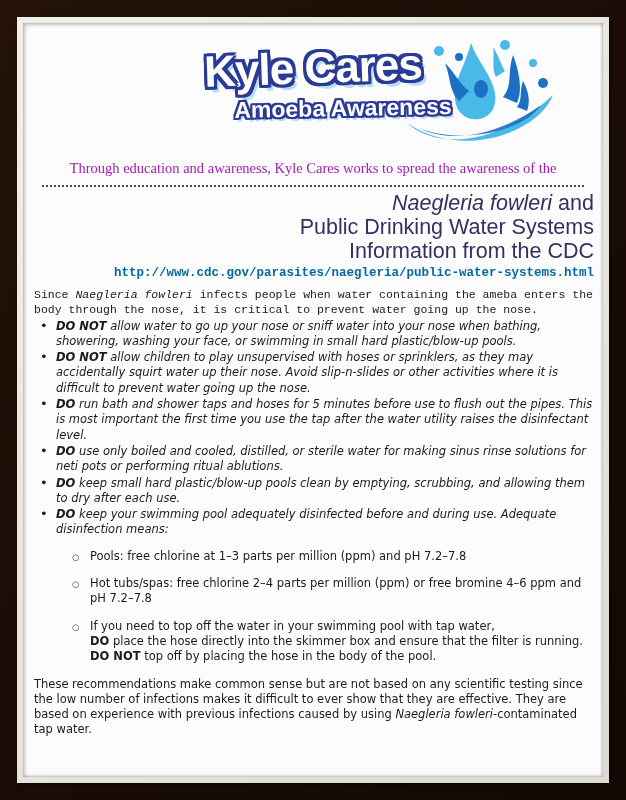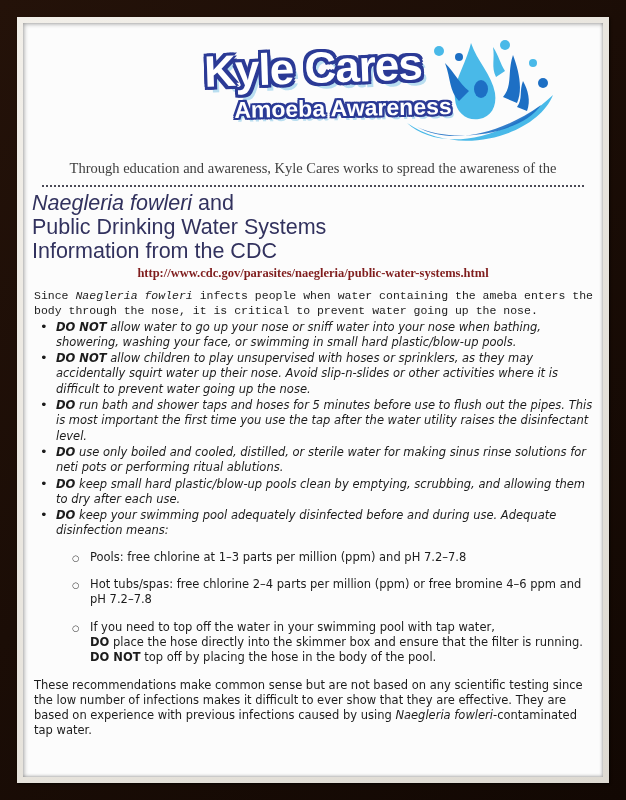--- a/index.html
+++ b/index.html
@@ -49,39 +49,39 @@
     transform:rotate(-1deg);
     text-shadow:
       -2px -2px 0 #2b3a96, 2px -2px 0 #2b3a96, -2px 2px 0 #2b3a96, 2px 2px 0 #2b3a96,
       -2px 0 0 #2b3a96, 2px 0 0 #2b3a96, 0 -2px 0 #2b3a96, 0 2px 0 #2b3a96,
       3px 4px 0 #b9def0;
   }
 
   
   .intro {
     font-family:"Liberation Serif","DejaVu Serif",serif;
-    color:#404040; font-size:14.5px; line-height:17px;
+    color:#a21caf; font-size:14.5px; line-height:17px;
     text-align:center; margin-top:5px;
   }
   .dotted-separator {
     border:none; border-top:2px dotted #4a4a55;
     margin:8px 10px 4px 10px;
   }
 
   
   .doc-title {
     font-family:"Liberation Sans",sans-serif;
     color:#32325e; font-size:21.5px; line-height:24px;
-    font-weight:500; text-align:left; margin-top:0;
+    font-weight:500; text-align:right; margin-top:0;
   }
   .doc-title .sci { font-style:italic; }
   .doc-url {
-    font-family:Liberation Serif, serif;
-    font-weight:600; color:#7f1d1d; font-size:12.5px;
-    text-align:center; margin:3px 0 7px 0;
+    font-family:Liberation Mono, monospace;
+    font-weight:600; color:#0369a1; font-size:12.5px;
+    text-align:right; margin:3px 0 7px 0;
   }
 
   
   .bodytext { color:#1c1c1c; font-size:11.5px; line-height:15.3px; }
   .lead { margin:2px 0 0 2px;font-family:Liberation Mono, monospace; }
   .lead i, .closing i { font-style:italic; }
   ul.main { list-style:none; margin-top:1px; }
   ul.main > li { position:relative; padding-left:22px; margin:0 0 1px 2px;font-style:italic; }
   ul.main > li::before {
     content:"•"; position:absolute; left:6px; top:-1px; font-size:13px; color:#1c1c1c;

